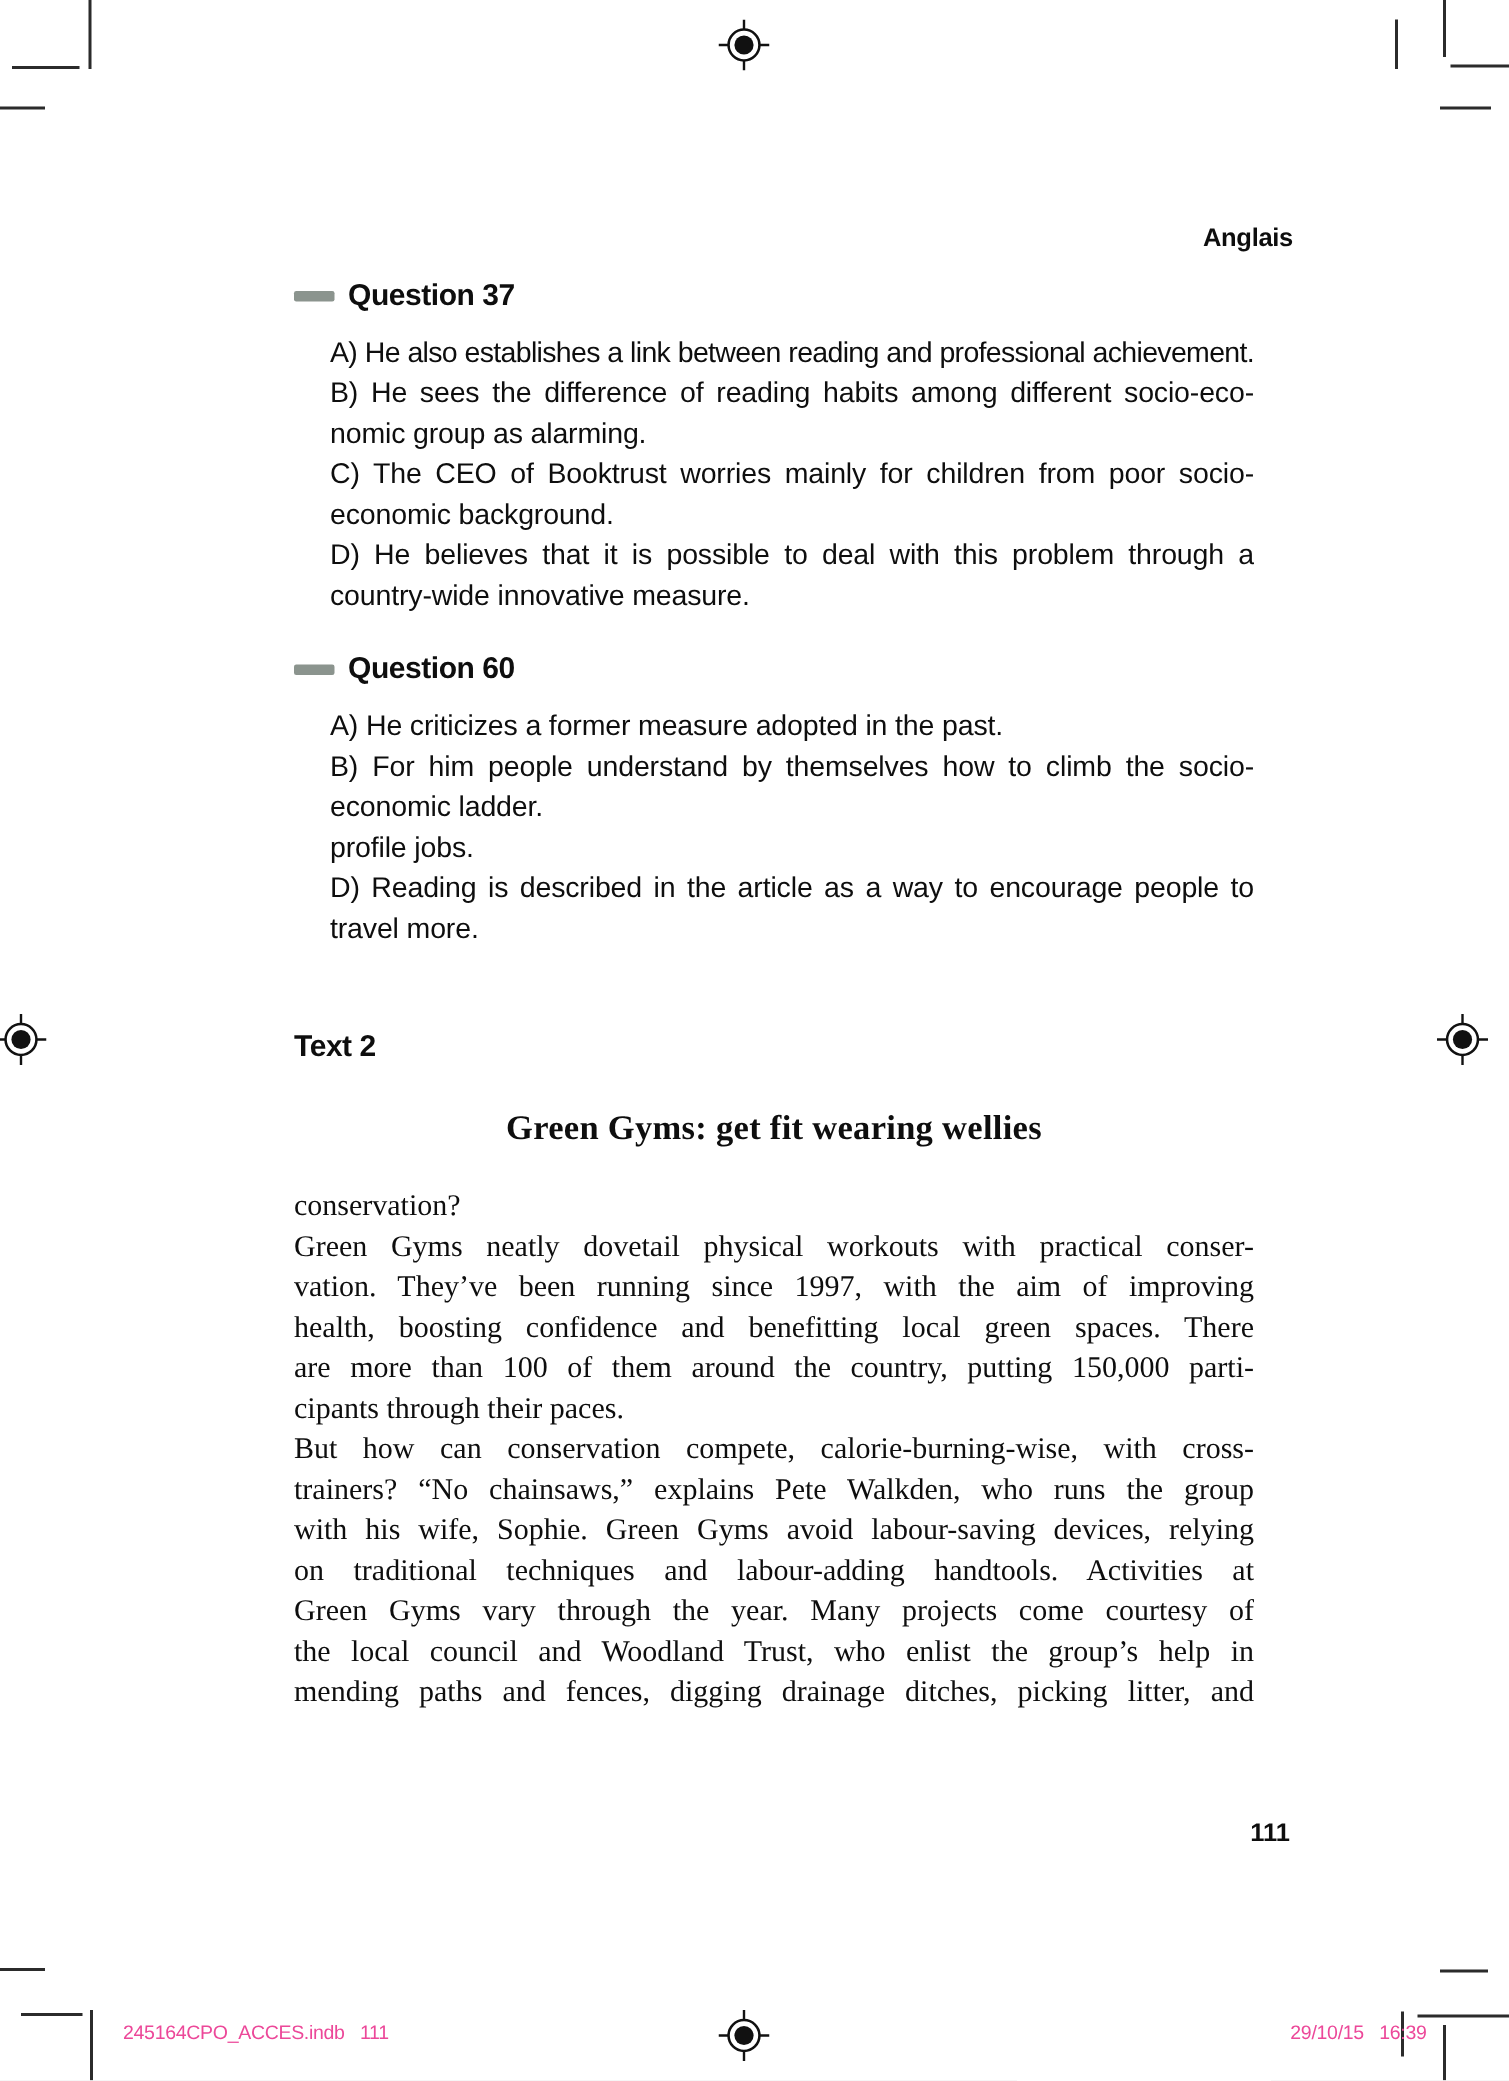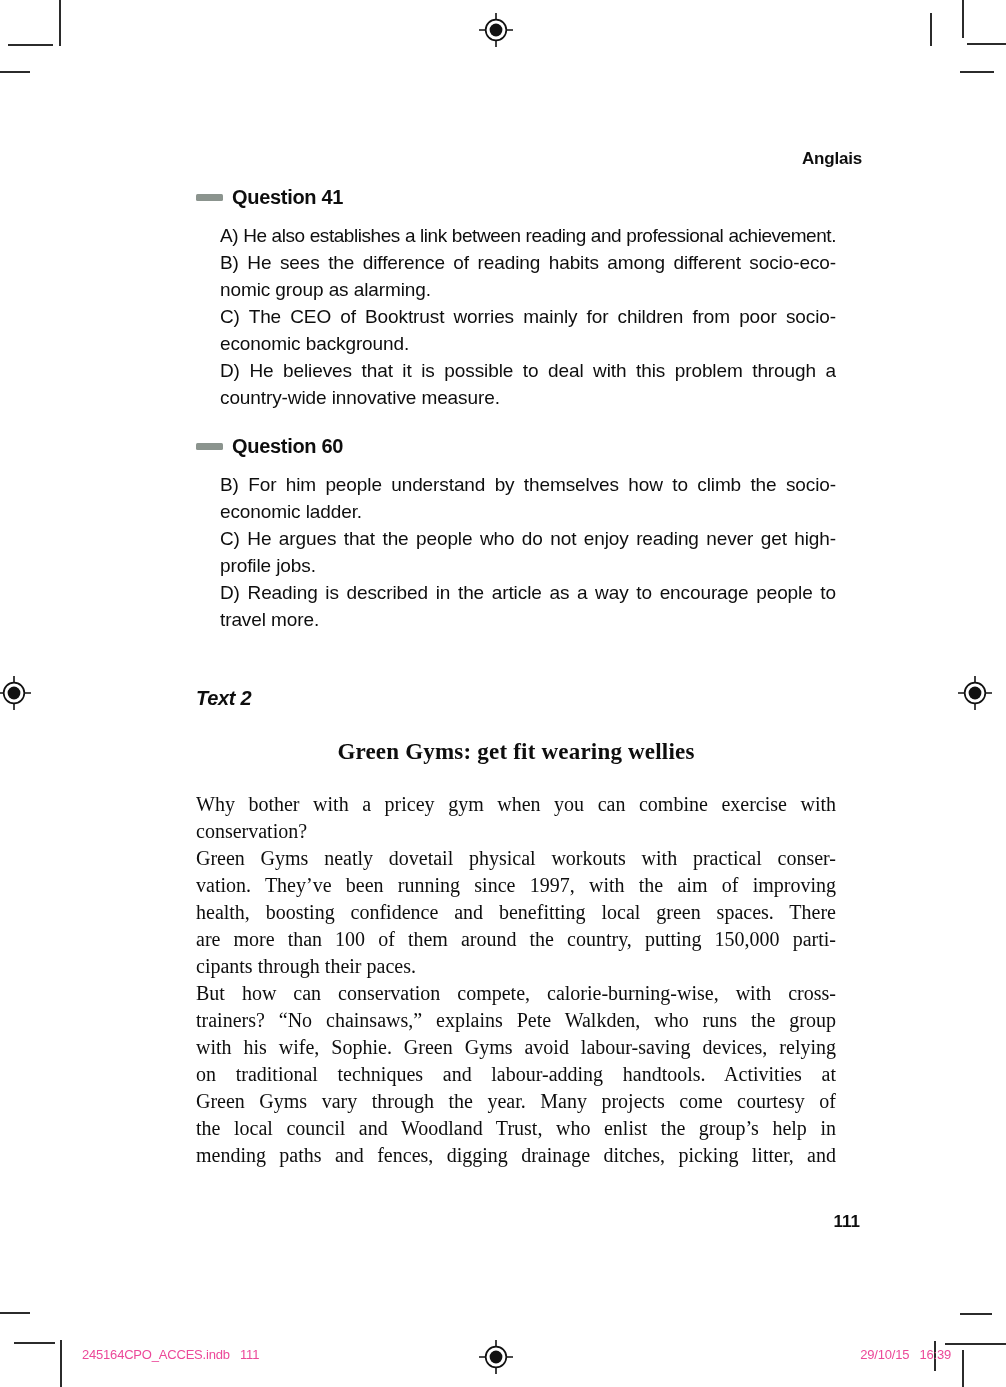--- a/index.html
+++ b/index.html
@@ -46,21 +46,21 @@
     width: 27px; height: 7px; border-radius: 1.5px;
     margin-right: 9px; flex: 0 0 auto;
   }
   .qlabel { font-size: 20px; font-weight: bold; letter-spacing: -0.3px; }
   .options { margin: 13px 0 0 24px; width: 616px; font-size: 19px; }
   .options .tline { line-height: 27px; height: 27px; overflow: hidden; letter-spacing: -0.1px; }
 
   
   .text2-label {
     position: absolute; left: 196px; top: 687px;
-    font-size: 20px; font-weight: bold; letter-spacing: -0.3px; font-style: italic;
+    font-size: 20px; font-weight: bold; letter-spacing: -0.3px;
   }
   .article-title {
     position: absolute; left: 196px; top: 739px; width: 640px;
     text-align: center; font-family: "Liberation Serif", serif;
     font-size: 23px; font-weight: bold; letter-spacing: 0.2px;
   }
   .article-body {
     position: absolute; left: 196px; top: 791px; width: 640px;
     font-family: "Liberation Serif", serif; font-size: 20px;
   }
@@ -117,52 +117,51 @@
   <div class="cropline hline" style="left:960px; top:1313px; width:32px;"></div>
   <div class="cropline hline" style="left:945px; top:1343px; width:61px;"></div>
   <div class="cropline vline" style="left:934px; top:1341px; height:30px;"></div>
   <div class="cropline vline" style="left:962px; top:1350px; height:37px;"></div>
 
   <div class="runhead">Anglais</div>
 
   <div class="question q59">
     <div class="qheader">
       <span class="qdash" style="background: rgb(139, 148, 142);"></span>
-      <span class="qlabel">Question 41</span>
+      <span class="qlabel">Question 37</span>
     </div>
     <div class="options">
         <div class="tline fill tight">A) He also establishes a link between reading and professional achievement.</div>
         <div class="tline fill">B) He sees the difference of reading habits among different socio-eco-</div>
         <div class="tline">nomic group as alarming.</div>
         <div class="tline fill">C) The CEO of Booktrust worries mainly for children from poor socio-</div>
         <div class="tline">economic background.</div>
         <div class="tline fill">D) He believes that it is possible to deal with this problem through a</div>
         <div class="tline">country-wide innovative measure.</div>
       </div>
   </div>
 
   <div class="question q60">
     <div class="qheader">
       <span class="qdash" style="background: rgb(139, 148, 142);"></span>
       <span class="qlabel">Question 60</span>
     </div>
     <div class="options">
+        <div class="tline">A) He criticizes a former measure adopted in the past.</div>
         <div class="tline fill">B) For him people understand by themselves how to climb the socio-</div>
         <div class="tline">economic ladder.</div>
-        <div class="tline fill">C) He argues that the people who do not enjoy reading never get high-</div>
         <div class="tline">profile jobs.</div>
         <div class="tline fill">D) Reading is described in the article as a way to encourage people to</div>
         <div class="tline">travel more.</div>
       </div>
   </div>
 
   <div class="text2-label">Text 2</div>
   <div class="article-title">Green Gyms: get fit wearing wellies</div>
   <div class="article-body">
-      <div class="tline fill">Why bother with a pricey gym when you can combine exercise with</div>
       <div class="tline">conservation?</div>
       <div class="tline fill">Green Gyms neatly dovetail physical workouts with practical conser-</div>
       <div class="tline fill">vation. They’ve been running since 1997, with the aim of improving</div>
       <div class="tline fill">health, boosting confidence and benefitting local green spaces. There</div>
       <div class="tline fill">are more than 100 of them around the country, putting 150,000 parti-</div>
       <div class="tline">cipants through their paces.</div>
       <div class="tline fill">But how can conservation compete, calorie-burning-wise, with cross-</div>
       <div class="tline fill">trainers? “No chainsaws,” explains Pete Walkden, who runs the group</div>
       <div class="tline fill">with his wife, Sophie. Green Gyms avoid labour-saving devices, relying</div>
       <div class="tline fill">on traditional techniques and labour-adding handtools. Activities at</div>

